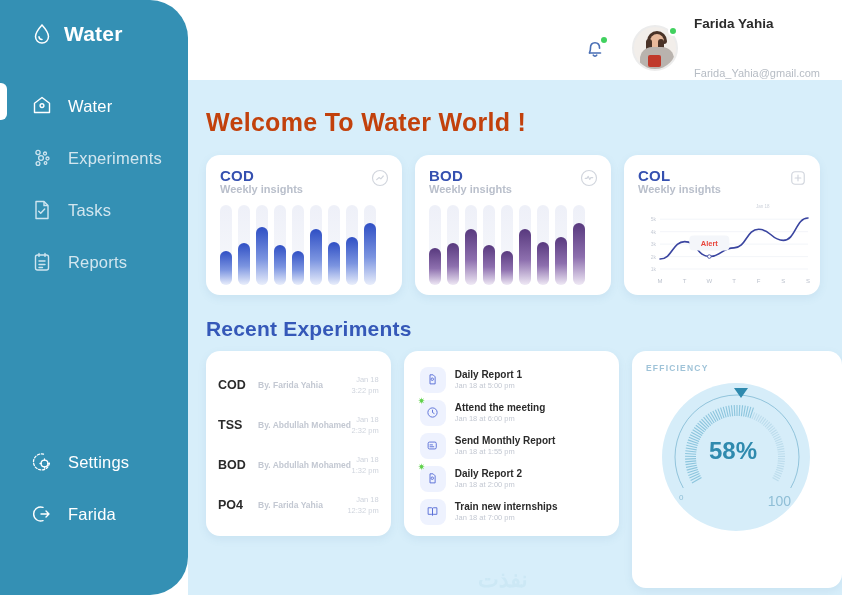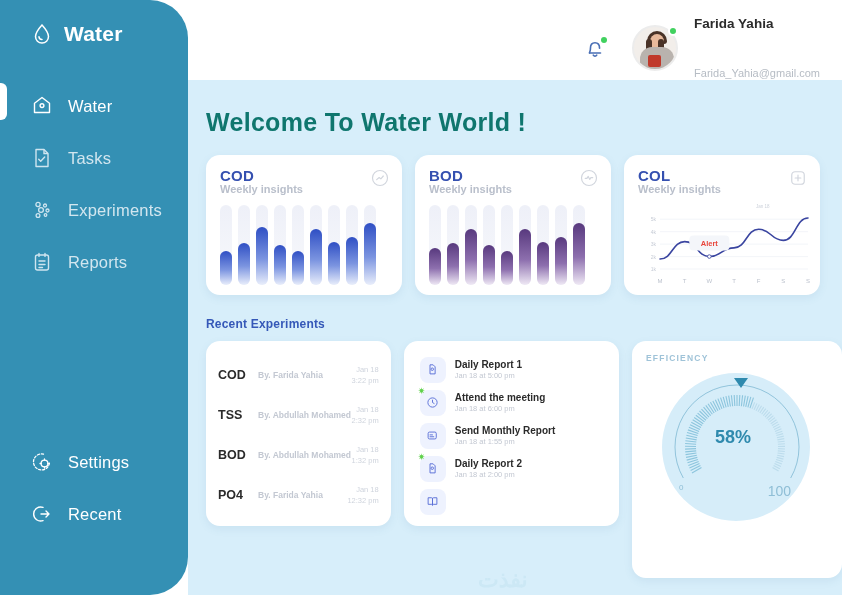--- a/index.html
+++ b/index.html
@@ -73,21 +73,21 @@
   .user-mail { font-size: 11px; color: #b6bcc4; margin-top: 32px; }
 
   
   .main {
     position: absolute; left: 188px; top: 80px;
     width: 654px; height: 515px;
     background: #d7eefa;
     padding: 28px 0 0 18px;
   }
   .welcome {
-    font-size: 25px; font-weight: bold; color: #0f766e;
+    font-size: 25px; font-weight: bold; color: #c2410c;
     letter-spacing: .3px; margin-bottom: 18px;
   }
 
   .cards-row { display: flex; gap: 13px; }
   .chart-card {
     width: 196px; height: 140px; background: #ffffff;
     border-radius: 14px; padding: 12px 14px 10px 14px;
     box-shadow: 0 3px 9px rgba(80,130,170,.10);
     position: relative; overflow: hidden;
   }
@@ -108,21 +108,21 @@
   }
   .bars.blue .bar-fill { background: linear-gradient(180deg,#2f4fc4 0%, #7b94e0 55%, #e9eefb 100%); }
   .bars.purple .bar-fill { background: linear-gradient(180deg,#58397e 0%, #8d6fae 55%, #efe9f5 100%); }
 
   
   .linechart { position: relative; margin-top: 4px; height: 92px; }
 
   
   .sec-titles { display: flex; margin-top: 22px; }
   .sec-title {
-    font-size: 12px; font-weight: bold; color: #3558b8; letter-spacing: .2px;
+    font-size: 21px; font-weight: bold; color: #3558b8; letter-spacing: .2px;
   }
   .sec-title.one { width: 209px; }
   .sec-title.two { width: 209px; }
 
   .panels { display: flex; gap: 13px; margin-top: 10px; }
   .panel {
     background: #ffffff; border-radius: 14px;
     box-shadow: 0 3px 9px rgba(80,130,170,.10);
   }
   .panel.exp { width: 196px; height: 185px; padding: 14px 12px; }
@@ -148,21 +148,21 @@
   .task-sub { font-size: 7.5px; color: #c3c8d2; margin-top: 1px; }
 
   .eff-label { font-size: 8.5px; color: #9fc3d8; letter-spacing: 1.2px; font-weight: bold; }
   .gauge-wrap { position: relative; width: 182px; height: 160px; margin: 2px auto 0; }
   .gauge-blob {
     position: absolute; left: 16px; top: 8px; width: 148px; height: 148px;
     border-radius: 50%; background: #d6edf9;
   }
   .gauge-val {
     position: absolute; left: 0; right: 8px; top: 62px; text-align: center;
-    font-size: 18px; font-weight: bold; color: #2f8aae;
+    font-size: 24px; font-weight: bold; color: #2f8aae;
   }
   .gauge-min { position: absolute; left: 33px; top: 118px; font-size: 8px; color: #8fbed6; }
   .gauge-max { position: absolute; right: 37px; top: 118px; font-size: 14px; color: #8fbed6; }
   .gauge-marker {
     position: absolute; left: 88px; top: 13px;
     width: 0; height: 0;
     border-left: 7px solid transparent; border-right: 7px solid transparent;
     border-top: 10px solid #2f8aae;
   }
   .wm {
@@ -187,45 +187,45 @@
       <span class="brand-name">Water</span>
     </div>
 
     <nav class="nav">
       <div class="nav-item active">
         <svg class="nav-ico" viewBox="0 0 24 24" fill="none" stroke="#ffffff" stroke-width="1.4">
           <path d="M12 3.5 4.5 9.2v9.3h15V9.2L12 3.5Z" stroke-linejoin="round"></path>
           <circle cx="12" cy="11.6" r="1.9"></circle>
         </svg>
         <span class="nav-label">Water</span>
-      </div>
-
-      <div class="nav-item">
-        <svg class="nav-ico" viewBox="0 0 24 24" fill="none" stroke="#cfe5f0" stroke-width="1.4">
-          <path d="M6 3.5h8l4 4v13H6V3.5Z" stroke-linejoin="round"></path>
-          <path d="M14 3.5v4h4"></path>
-          <path d="M8.7 13.2l2 2 4-4.3" stroke-linecap="round" stroke-linejoin="round"></path>
-        </svg>
-        <span class="nav-label">Tasks</span>
       </div>
 
       <div class="nav-item">
         <svg class="nav-ico" viewBox="0 0 24 24" fill="none" stroke="#cfe5f0" stroke-width="1.3">
           <circle cx="8" cy="6.5" r="2.1"></circle>
             <circle cx="15" cy="7.5" r="1.5"></circle>
           <circle cx="17.5" cy="12.5" r="1.5"></circle>
             <circle cx="11" cy="12" r="2.4"></circle>
           <circle cx="8" cy="17.5" r="1.9"></circle>
             <circle cx="15.5" cy="17" r="1.3"></circle>
         </svg>
         <span class="nav-label">Experiments</span>
       </div>
 
       <div class="nav-item">
         <svg class="nav-ico" viewBox="0 0 24 24" fill="none" stroke="#cfe5f0" stroke-width="1.4">
+          <path d="M6 3.5h8l4 4v13H6V3.5Z" stroke-linejoin="round"></path>
+          <path d="M14 3.5v4h4"></path>
+          <path d="M8.7 13.2l2 2 4-4.3" stroke-linecap="round" stroke-linejoin="round"></path>
+        </svg>
+        <span class="nav-label">Tasks</span>
+      </div>
+
+      <div class="nav-item">
+        <svg class="nav-ico" viewBox="0 0 24 24" fill="none" stroke="#cfe5f0" stroke-width="1.4">
           <rect x="5.5" y="5" width="13" height="15" rx="2"></rect>
           <path d="M9 3.4v3M15 3.4v3M9 11h6M9 14.5h6M9 17.5h3.5" stroke-linecap="round"></path>
         </svg>
         <span class="nav-label">Reports</span>
       </div>
     </nav>
 
     <div class="nav-bottom">
       <div class="nav-item">
         <svg class="nav-ico" viewBox="0 0 24 24" fill="none" stroke="#ffffff" stroke-width="1.3">
@@ -233,21 +233,21 @@
           <circle cx="14.5" cy="13.5" r="3.4"></circle>
           <path d="M14.5 9v1.2M14.5 16.8V18M10 13.5h1.2M17.8 13.5H19" stroke-linecap="round"></path>
         </svg>
         <span class="nav-label">Settings</span>
       </div>
       <div class="nav-item">
         <svg class="nav-ico" viewBox="0 0 24 24" fill="none" stroke="#ffffff" stroke-width="1.4">
           <path d="M13 5.4A7 7 0 1 0 13 18.6" stroke-linecap="round"></path>
           <path d="M11 12h8m-3-3 3 3-3 3" stroke-linecap="round" stroke-linejoin="round"></path>
         </svg>
-        <span class="nav-label">Recent</span>
+        <span class="nav-label">Farida</span>
       </div>
     </div>
   </aside>
 
   <header class="topbar">
     <div class="bell-wrap">
       <svg viewBox="0 0 24 24" fill="none" stroke="#4a6fb5" stroke-width="1.5" width="26" height="26">
         <path d="M7 16.5c0-1 .8-1.3.8-4.3 0-2.9 1.6-5 4.2-5 2.6 0 4.2 2.1 4.2 5" stroke-linecap="round"></path>
         <path d="M6.9 16.6h10.2" stroke-linecap="round"></path>
         <path d="M10.4 18.6a1.9 1.9 0 0 0 3.2 0" stroke-linecap="round"></path>
@@ -489,20 +489,24 @@
             </div>
           </div>
           <div class="task-row">
             <div class="task-ico-wrap">
               <div class="task-ico-bg">
                 <svg viewBox="0 0 24 24" width="15" height="15" fill="none" stroke="#5a6fd6" stroke-width="1.5">
                   <path d="M5 6h5.5a1.5 1.5 0 0 1 1.5 1.5V18a1.5 1.5 0 0 0-1.5-1.5H5V6Z"></path>
                   <path d="M19 6h-5.5A1.5 1.5 0 0 0 12 7.5V18a1.5 1.5 0 0 1 1.5-1.5H19V6Z"></path>
                 </svg>
               </div>
+            </div>
+            <div>
+              <div class="task-title">Train  new internships</div>
+              <div class="task-sub">Jan 18 at 7:00 pm</div>
             </div>
           </div>
         </section>
 
       <section class="panel eff">
         <div class="eff-label">EFFICIENCY</div>
         <div class="gauge-wrap">
           <div class="gauge-blob"></div>
           <svg id="gauge-svg" viewBox="0 0 182 160" width="182" height="160" style="position:absolute;left:0;top:0">
               <path d="M37.306424965364805,113 A62,62 0 1 1 144.69357503463522,113" fill="none" stroke="#7fb9d3" stroke-width="1" opacity=".8"></path>

